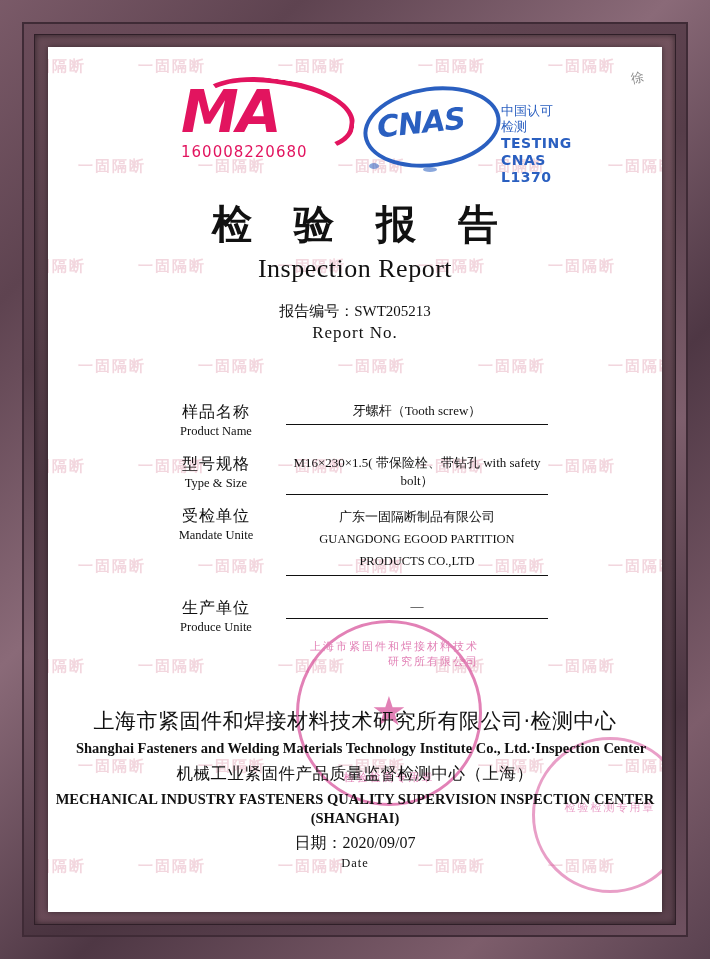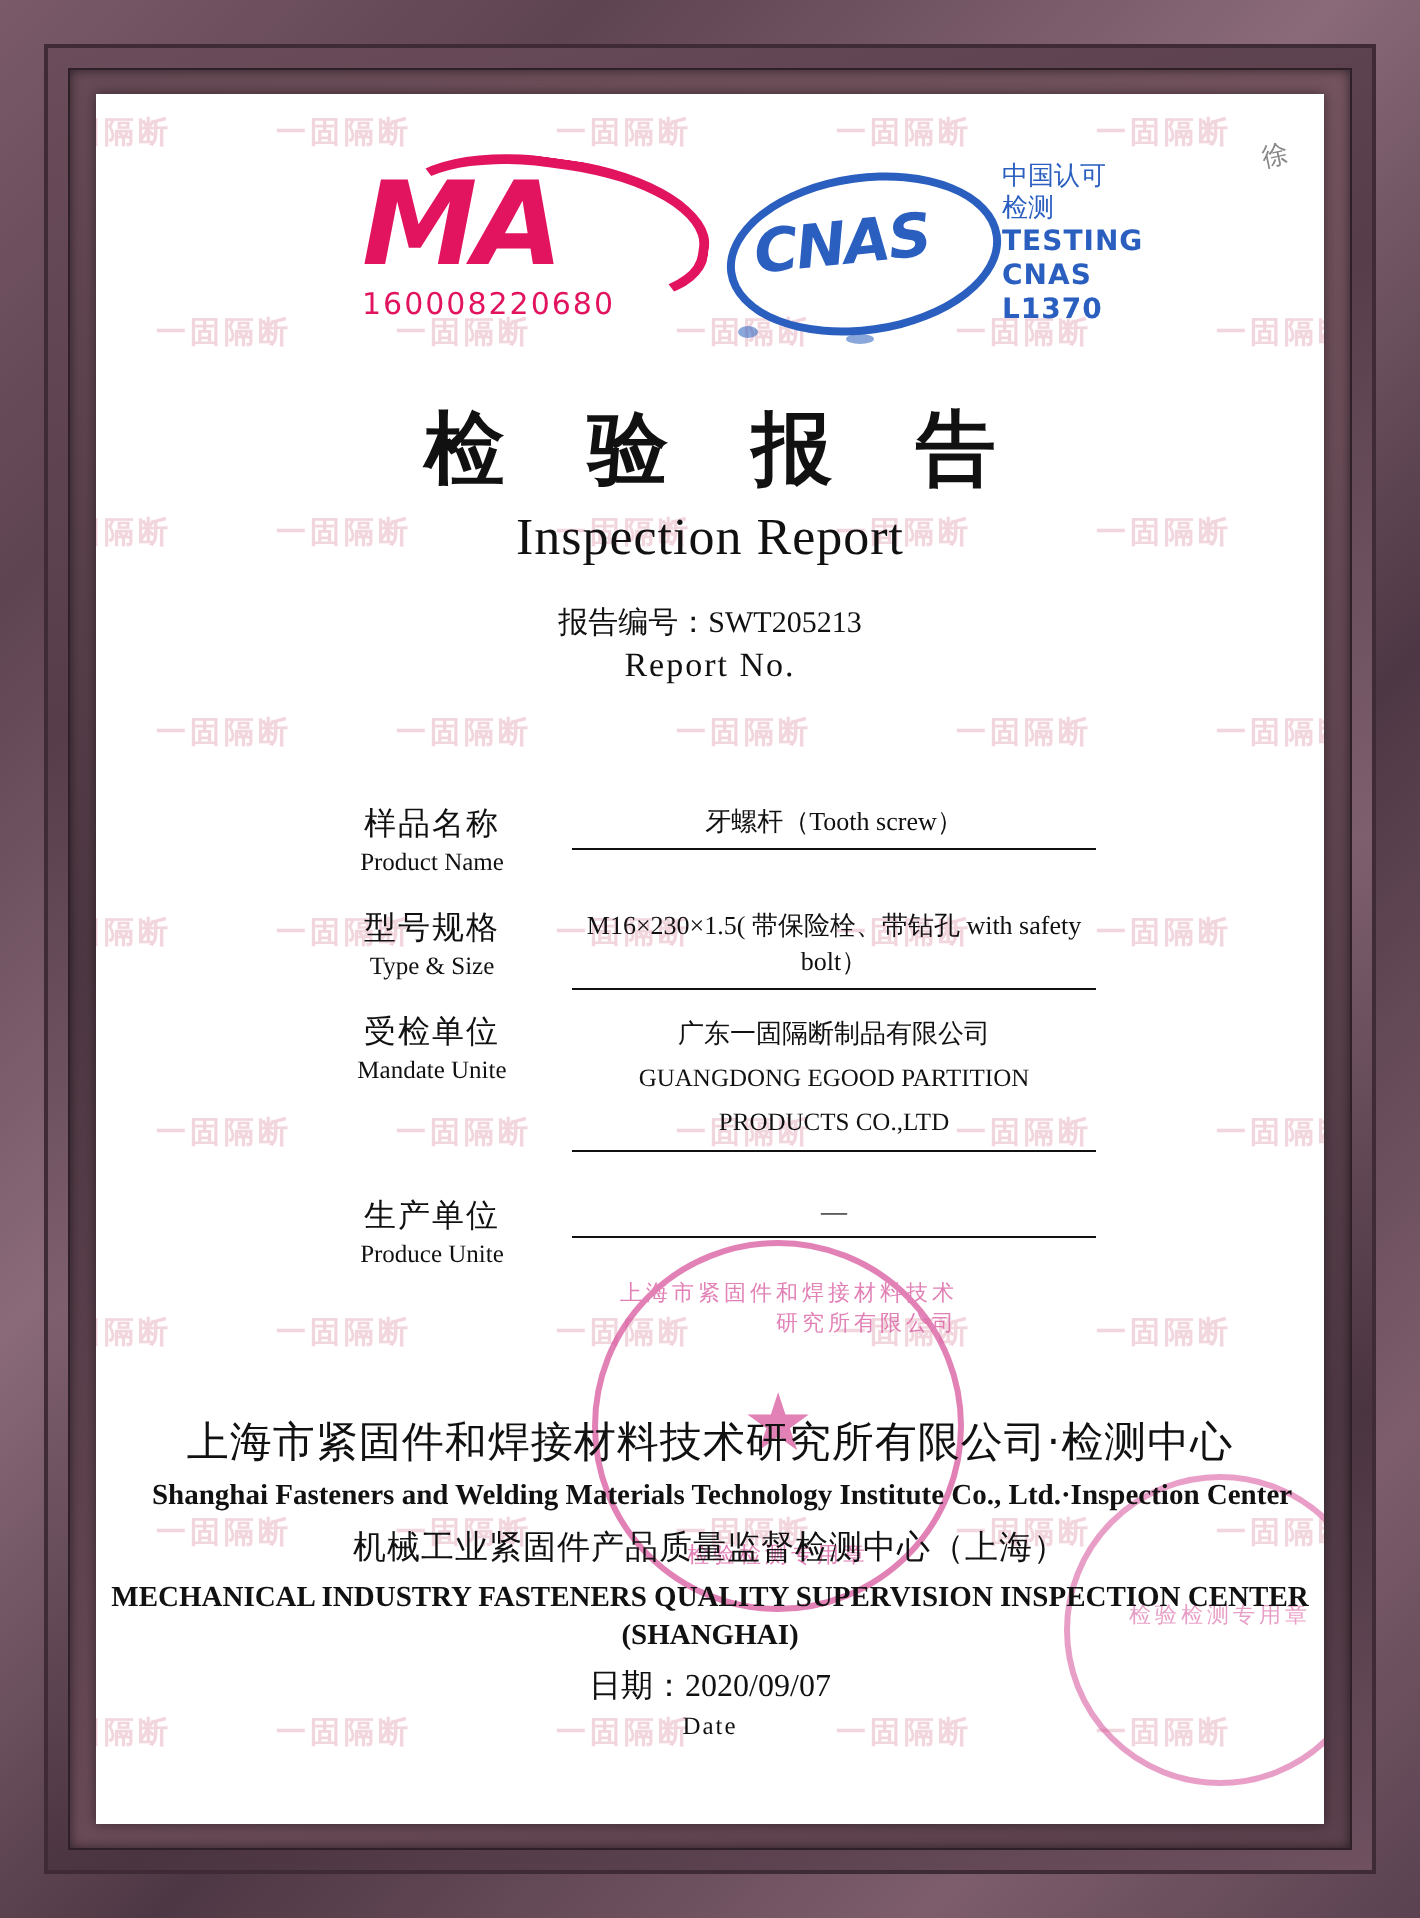--- a/index.html
+++ b/index.html
@@ -72,21 +72,21 @@
     position:absolute;left:0;top:6px;width:130px;height:72px;
     border:4px solid #2a5fc0;border-radius:50%;
     transform:rotate(-8deg);
   }
   .cnas-text{
     position:absolute;left:14px;top:24px;
     font-family:"DejaVu Sans", sans-serif;
     font-weight:700;font-style:italic;font-size:30px;color:#2a5fc0;
     letter-spacing:-1px;transform:rotate(-6deg);
   }
-  .cnas-right{position:absolute;left:138px;top:0;color:#2a5fc0;font-family:"DejaVu Sans", sans-serif;}
+  .cnas-right{position:absolute;left:138px;top:22px;color:#2a5fc0;font-family:"DejaVu Sans", sans-serif;}
   .cnas-cn{font-size:13px;line-height:16px;}
   .cnas-en{font-size:14px;font-weight:700;line-height:17px;letter-spacing:.5px;}
   .cnas-code{font-size:14px;font-weight:700;line-height:17px;letter-spacing:.5px;}
   .smudge{
     position:absolute;background:#2a5fc0;opacity:.55;border-radius:50%;
   }
   .hand-note{
     position:absolute;right:18px;top:22px;
     font-family:"Liberation Serif", serif;font-size:13px;color:#6a6a6a;
     transform:rotate(-12deg);opacity:.8;

